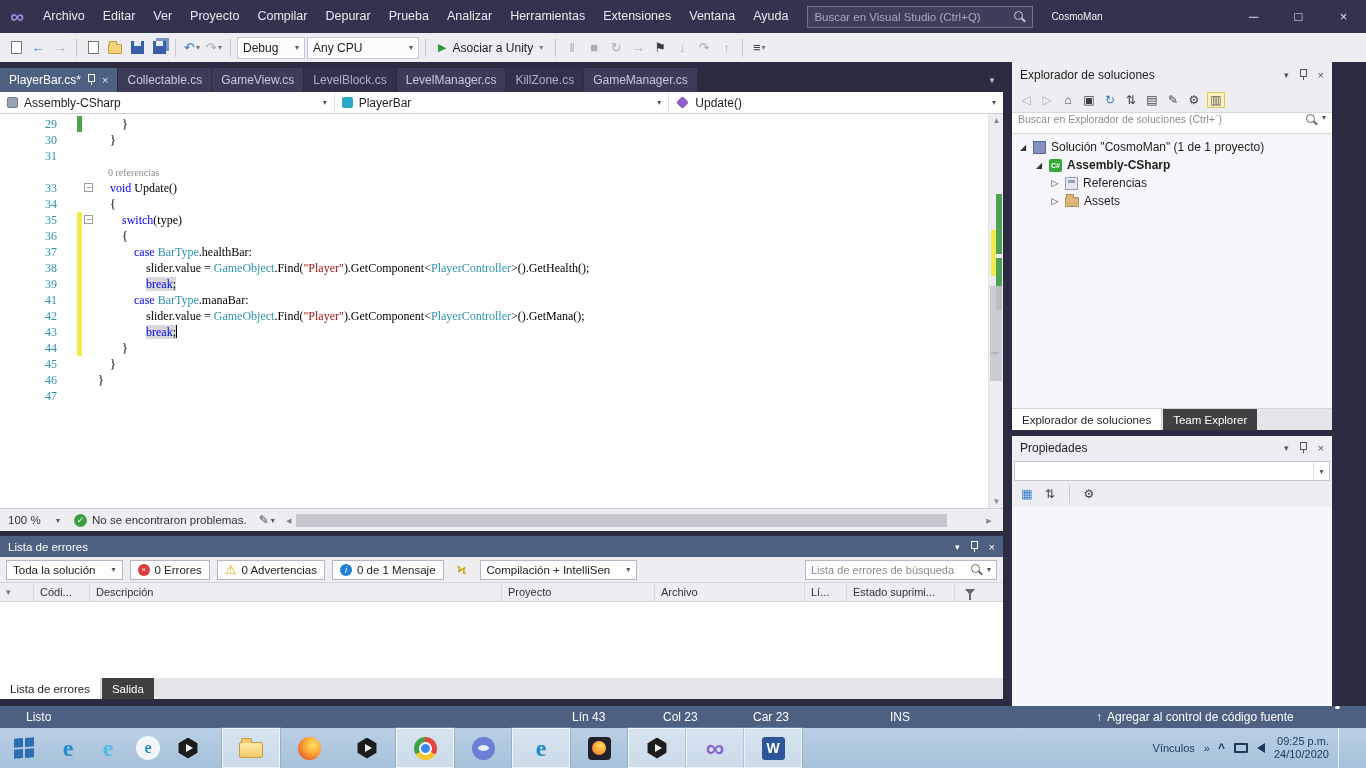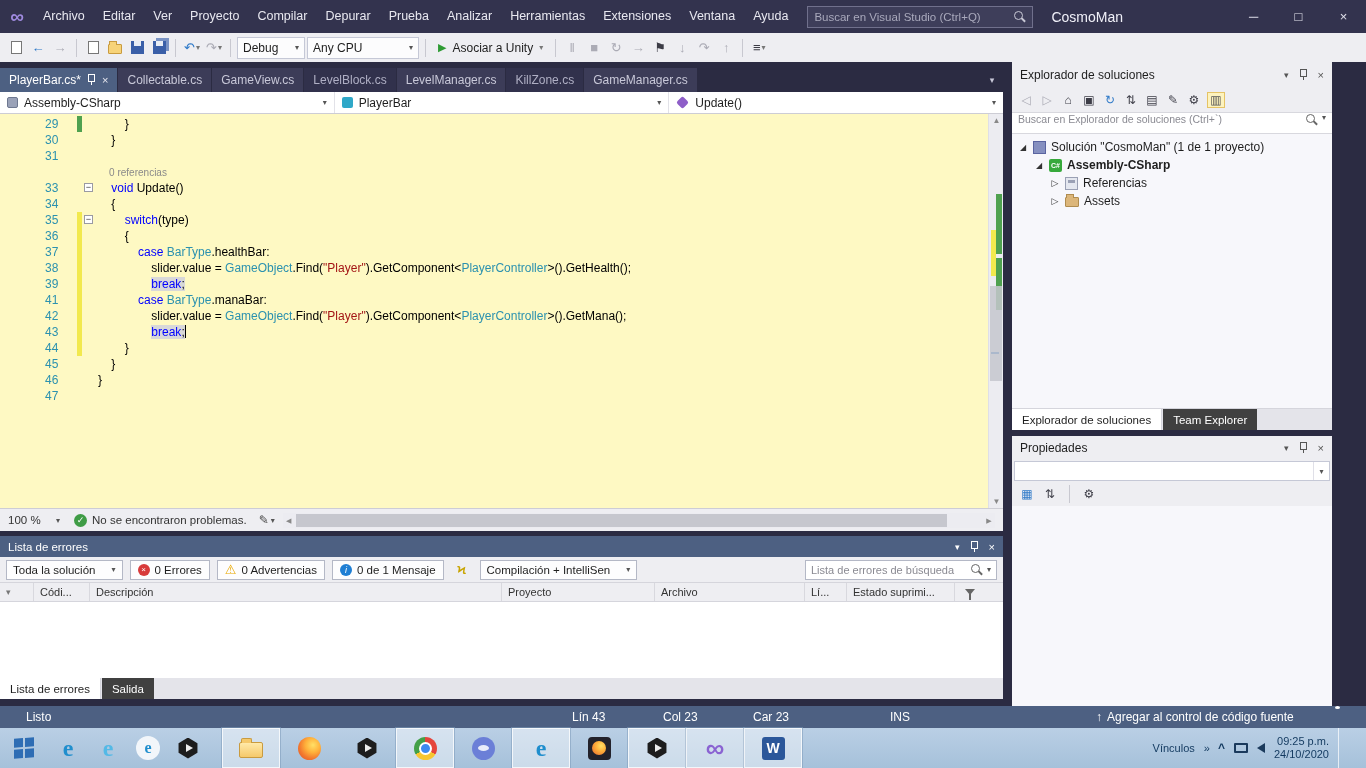--- a/index.html
+++ b/index.html
@@ -13,21 +13,21 @@
   .menubar{display:flex;align-items:center}
   .menu{padding:0 9px;font-size:12.5px;line-height:33px;cursor:default;white-space:nowrap}
   .qsearch{width:226px;height:22px;background:#3E3E5A;border:1px solid #70708C;margin-left:10px;display:flex;align-items:center;padding:0 6px}
   .qsearch input{flex:1;background:transparent;border:none;outline:none;color:#B9B9CB;font-size:11.5px;font-family:"Liberation Sans",sans-serif}
   .qsearch input::placeholder{color:#A9A9BC}
   .lens{position:relative;width:13px;height:13px;display:inline-block}
   .lens::before{content:"";position:absolute;width:7px;height:7px;border:1.5px solid #C9C9D6;border-radius:50%;left:1px;top:1px}
   .lens::after{content:"";position:absolute;width:5px;height:1.5px;background:#C9C9D6;transform:rotate(45deg);left:8px;top:9px}
   .lens.dark::before{border-color:#666}
   .lens.dark::after{background:#666}
-  .projname{margin-left:18px;font-size:14px;color:#F0F0F8}
+  .projname{margin-left:18px;font-size:10px;color:#F0F0F8}
   .winbtns{margin-left:auto;display:flex;height:33px}
   .wb{width:45px;text-align:center;line-height:33px;font-size:13px;color:#E0E0EA}
 
   
   .toolbar{height:29px;background:#EEEEF2;display:flex;align-items:center;padding:0 6px;gap:2px;color:#555}
   .tbtn{height:22px;min-width:20px;display:flex;align-items:center;justify-content:center;font-size:13px;padding:0 2px}
   .tbtn .drop{font-size:8px;color:#777;margin-left:1px}
   .tsep{width:1px;height:18px;background:#C8C8D0;margin:0 4px}
   .blue{color:#2E79C8}.grayed{color:#ABABB5}.darkicon{color:#3C3C46}
   .i-doc{width:11px;height:13px;border:1px solid #777;background:#fff}
@@ -64,21 +64,21 @@
   
   .navbar{height:22px;background:#FFFFFF;border-bottom:1px solid #CDCDD5;display:flex}
   .ncombo{flex:1;display:flex;align-items:center;font-size:12px;padding:0 7px;gap:6px;border-right:1px solid #E2E2E8;color:#1E1E1E}
   .ncombo .caret{margin-left:auto;font-size:8px;color:#555}
   .nico{width:11px;height:11px;border-radius:2px}
   .nico.proj{background:#9AA2B8;border:1px solid #6E7890}
   .nico.cls{background:#2FA8C8}
   .nico.meth{background:#8E5EC8;transform:rotate(45deg);width:9px;height:9px;margin:0 2px}
 
   
-  .editor{height:394px;background:#fef9c3;position:relative;font-family:Liberation Sans, sans-serif;font-size:12px;overflow:hidden}
+  .editor{height:394px;background:#ffffff;position:relative;font-family:Liberation Serif, serif;font-size:12px;overflow:hidden}
   .codepane{padding-top:2px}
   .cl{display:flex;height:16px;line-height:16px}
   .ln{flex:none;width:30px;margin-left:45px;color:#2B91AF}
   .chg{flex:none;width:5px;margin-left:2px}
   .chg.g{background:#4FA14F}.chg.y{background:#F2E94E}
   .fold{flex:none;width:16px;position:relative}
   .fbox{position:absolute;left:2px;top:3px;width:9px;height:9px;border:1px solid #9A9AA2;background:#fff;font-size:9px;line-height:7px;text-align:center;color:#333}
   .txt{flex:1;white-space:pre;color:#000}
   .sk{color:#0000FF}.st{color:#2B91AF}.ss{color:#A31515}.sc{color:#008000}
   .sr{color:#8A8A8A;font-size:10px}

